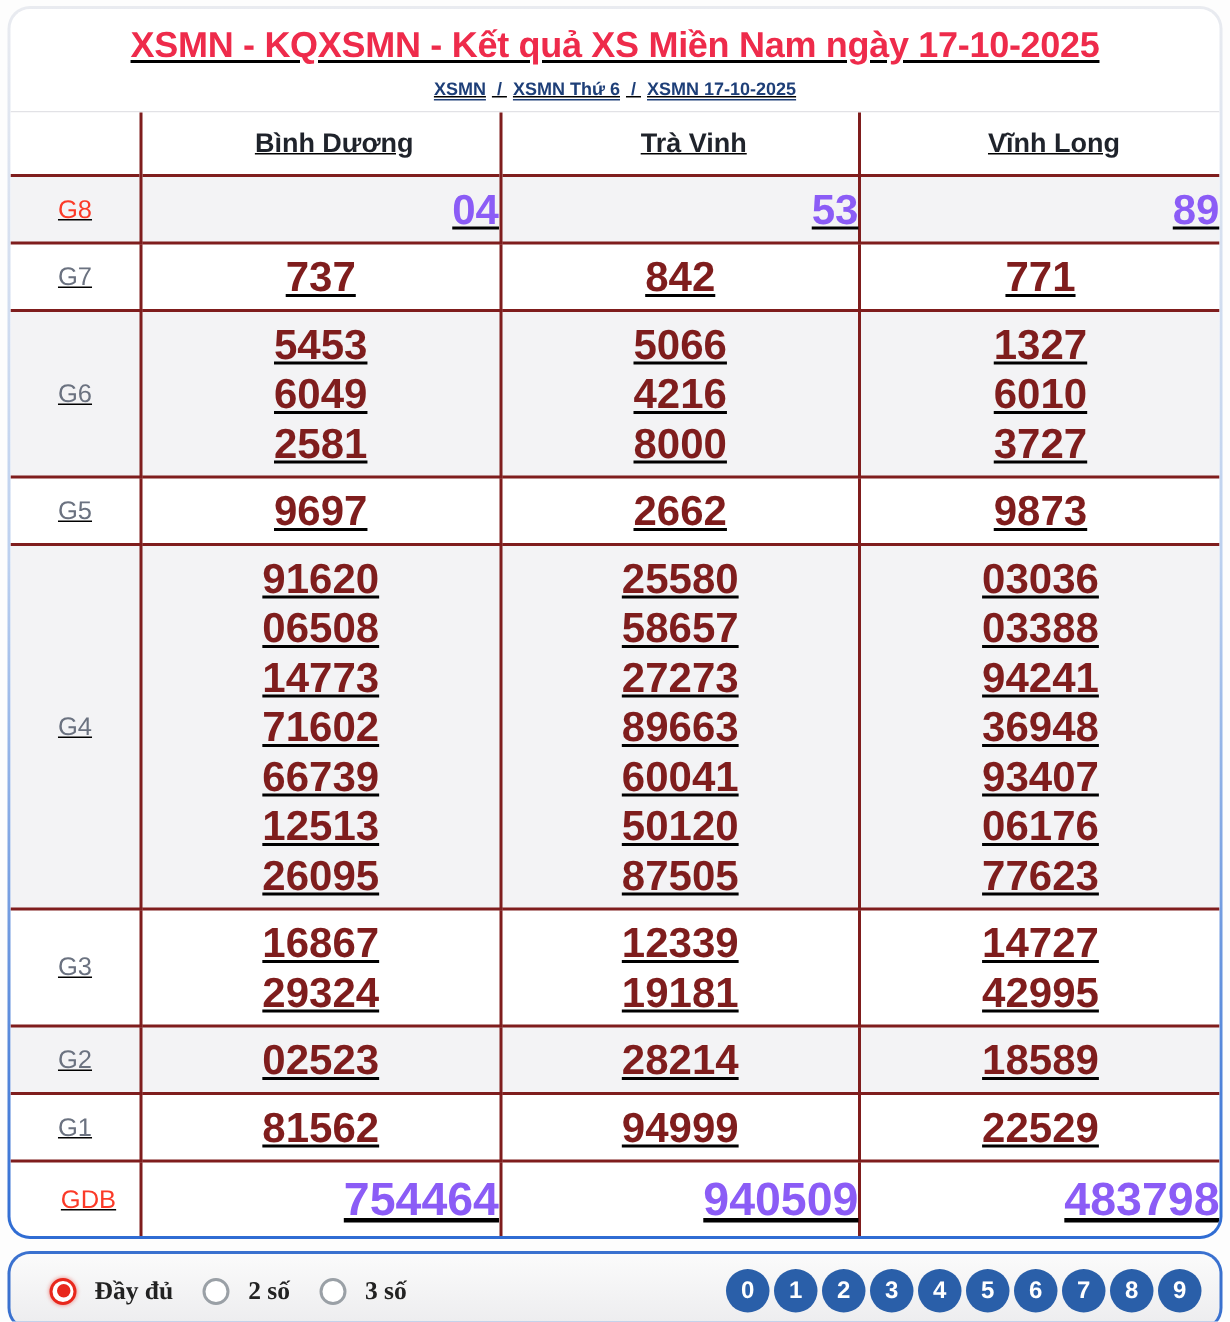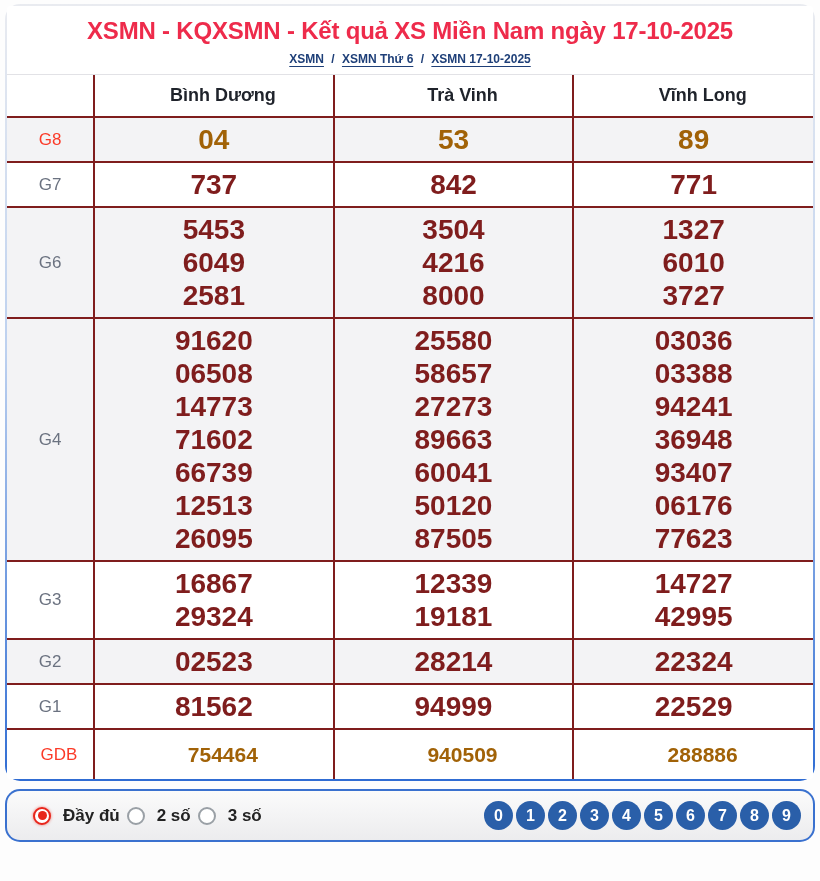--- a/index.html
+++ b/index.html
@@ -11,22 +11,23 @@
   }
   
   .card-wrap {
     margin: 4px 5px 8px 5px;
     padding: 2px;
     border-radius: 15px;
     background: linear-gradient(180deg, #e9ebf0 0%, #bcd0ef 45%, #2f6cd3 100%);
   }
   .card {
     background: #ffffff;
-    border-radius: 3px;
+    border-radius: 13px;
     overflow: hidden;
+    text-decoration: underline;
   }
   .card-header { padding: 11px 10px 8px 10px; border-bottom: 1px solid #e2e2e6; }
   .page-title {
     text-align: center;
     color: #ee2b4b;
     font-size: 24px;
     font-weight: bold;
     letter-spacing: -0.2px;
   }
   .breadcrumb {
@@ -69,41 +70,41 @@
   }
   td.tier.red { color: #fb3a28; }
   td.nums {
     text-align: center;
     font-weight: bold;
     font-size: 28px;
     color: #7f1d1d;
     padding: 5px 0;
   }
   td.nums div { line-height: 33px; }
-  tr.highlight td.nums { color: #a16207; }
+  tr.highlight td.nums { color: #8b5cf6; text-align: right; }
   tr.row-G8 td, tr.row-G7 td, tr.row-G5 td, tr.row-G2 td, tr.row-G1 td { height: 45px; }
   tr.row-GDB td { height: 50px; }
-  tr.row-GDB td.nums { font-size: 21px; }
+  tr.row-GDB td.nums { font-size: 31px; }
   
   .bar-wrap {
     margin: 0 5px;
     padding: 2px;
     border-radius: 15px;
     background: #3a71cf;
   }
   .bar {
     border-radius: 13px;
     background: linear-gradient(180deg, #fbfbfb 0%, #ececee 100%);
     display: flex;
     align-items: center;
     justify-content: space-between;
     padding: 9px 12px 9px 26px;
     height: 49px;
   }
-  .radio-group { display: flex; align-items: center; gap: 7px; }
+  .radio-group { display: flex; align-items: center; gap: 20px; font-family: Liberation Serif, serif; }
   .radio-item { display: flex; align-items: center; gap: 12px; cursor: pointer; }
   .radio-circle {
     width: 18px; height: 18px;
     border-radius: 50%;
     border: 2px solid #9aa0a6;
     background: #ffffff;
     display: inline-flex;
     align-items: center;
     justify-content: center;
   }
@@ -184,28 +185,40 @@
             </td>
           </tr>
           <tr class="row-G6 shaded">
             <td class="tier">G6</td>
             <td class="nums">
               <div>5453</div>
               <div>6049</div>
               <div>2581</div>
             </td>
             <td class="nums">
-              <div>3504</div>
+              <div>5066</div>
               <div>4216</div>
               <div>8000</div>
             </td>
             <td class="nums">
               <div>1327</div>
               <div>6010</div>
               <div>3727</div>
+            </td>
+          </tr>
+          <tr class="row-G5">
+            <td class="tier">G5</td>
+            <td class="nums">
+              <div>9697</div>
+            </td>
+            <td class="nums">
+              <div>2662</div>
+            </td>
+            <td class="nums">
+              <div>9873</div>
             </td>
           </tr>
           <tr class="row-G4 shaded">
             <td class="tier">G4</td>
             <td class="nums">
               <div>91620</div>
               <div>06508</div>
               <div>14773</div>
               <div>71602</div>
               <div>66739</div>
@@ -248,21 +261,21 @@
           </tr>
           <tr class="row-G2 shaded">
             <td class="tier">G2</td>
             <td class="nums">
               <div>02523</div>
             </td>
             <td class="nums">
               <div>28214</div>
             </td>
             <td class="nums">
-              <div>22324</div>
+              <div>18589</div>
             </td>
           </tr>
           <tr class="row-G1">
             <td class="tier">G1</td>
             <td class="nums">
               <div>81562</div>
             </td>
             <td class="nums">
               <div>94999</div>
             </td>
@@ -272,21 +285,21 @@
           </tr>
           <tr class="row-GDB highlight">
             <td class="tier red">GDB</td>
             <td class="nums">
               <div>754464</div>
             </td>
             <td class="nums">
               <div>940509</div>
             </td>
             <td class="nums">
-              <div>288886</div>
+              <div>483798</div>
             </td>
           </tr>
         </tbody>
     </table>
   </div>
 </div>
 
 <div class="bar-wrap">
   <div class="bar">
     <div class="radio-group">

